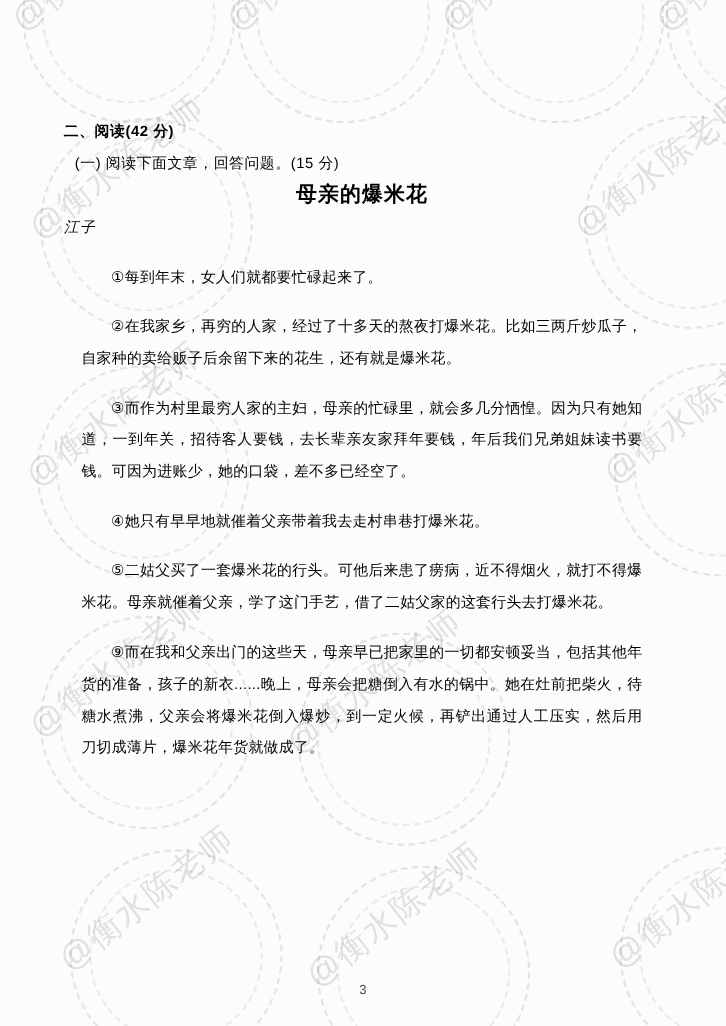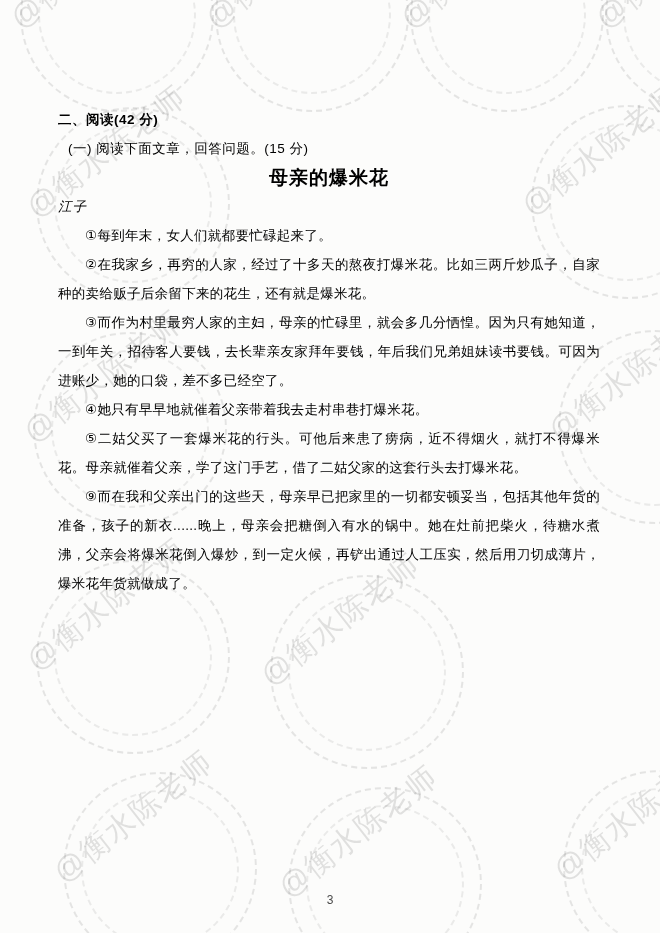--- a/index.html
+++ b/index.html
@@ -35,21 +35,21 @@
   .content{
     position:absolute;left:58px;top:105px;width:542px;z-index:1;
     font-size:13.5px;line-height:29px;
     text-align:justify;
     color:#000000;
   }
   .section-title{font-weight:600;letter-spacing:0.5px;}
   .instruction{padding-left:10px;letter-spacing:0.5px;}
   .article-title{text-align:center;font-weight:600;font-size:19px;letter-spacing:1px;}
   .article-author{font-size:13.5px;letter-spacing:1px;font-style:italic;}
-  .para{margin:0;text-indent:2em;letter-spacing:0.3px;}
+  .para{margin:16px;text-indent:2em;letter-spacing:0.3px;}
   .page-number{
     position:absolute;left:0;right:0;bottom:26px;z-index:1;
     text-align:center;font-size:12px;color:#4a4a4a;
   }
 </style>
 </head>
 <body>
 
 <div class="page">
 

